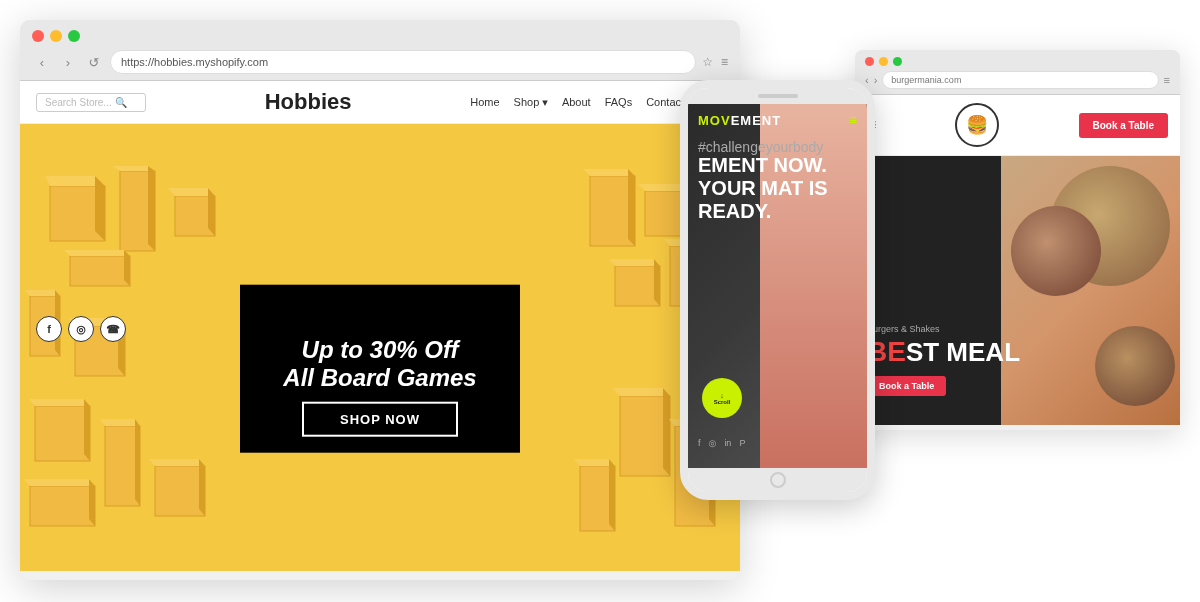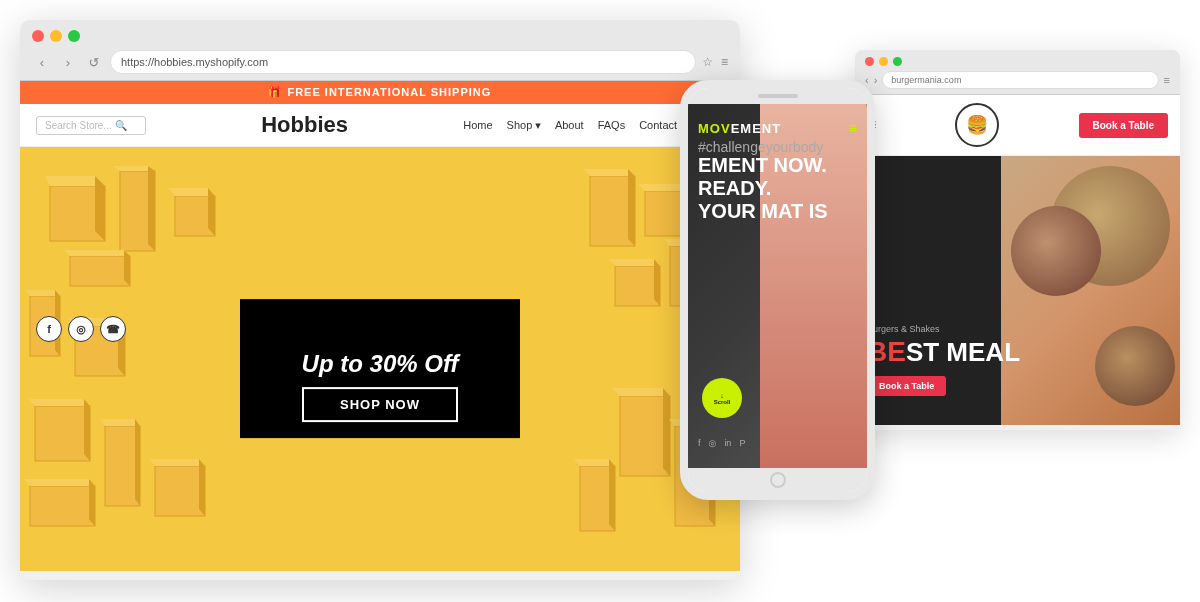--- a/index.html
+++ b/index.html
@@ -101,21 +101,21 @@
       padding: 5px;
       letter-spacing: 1px;
     }
 
     
     .site-nav {
       background: white;
       display: flex;
       align-items: center;
       padding: 8px 16px;
-      gap: 17px;
+      gap: 10px;
       border-bottom: 1px solid #eee;
     }
 
     .search-box {
       display: flex;
       align-items: center;
       border: 1px solid #ccc;
       border-radius: 3px;
       padding: 3px 8px;
       font-size: 10px;
@@ -277,21 +277,21 @@
       position: absolute;
       right: 0;
       top: 0;
       bottom: 0;
       width: 60%;
       background: linear-gradient(180deg, #e8b4a0 0%, #c97060 100%);
     }
 
     .phone-nav {
       position: absolute;
-      top: 8px;
+      top: 0;
       left: 0;
       right: 0;
       padding: 8px 10px;
       display: flex;
       justify-content: space-between;
       align-items: center;
       z-index: 5;
     }
 
     .phone-logo-text {
@@ -532,21 +532,20 @@
       <div class="browser-address-bar">https://hobbies.myshopify.com</div>
       <div class="browser-actions">
         <span>☆</span>
         <span>≡</span>
       </div>
     </div>
   </div>
 
   <div class="site-content">
 
-    <div class="shipping-banner">🎁 FREE INTERNATIONAL SHIPPING</div>
 
     <div class="site-nav">
       <div class="search-box">
         <span style="color:#bbb;font-size:10px;">Search Store...</span>
         <span style="margin-left:4px;color:#888;font-size:10px;">🔍</span>
       </div>
       <div class="site-logo">Hobbies</div>
       <div class="site-nav-links">
         <span style="font-size:11px;">Home</span>
         <span style="font-size:11px;">Shop ▾</span>
@@ -635,20 +634,21 @@
 
       <div class="social-icons">
         <div class="social-icon">f</div>
         <div class="social-icon">◎</div>
         <div class="social-icon">☎</div>
       </div>
 
       <div class="hero-text-box">
         <div class="hero-title">
           <div>Up to 30% Off</div>
+          <div>All Board Games</div>
         </div>
         <button class="shop-now-btn">SHOP NOW</button>
       </div>
     </div>
   </div>
 </div>
 
 <div class="phone-device">
   <div class="phone-notch-top">
     <div class="phone-speaker"></div>
@@ -660,22 +660,22 @@
 
       <div class="phone-nav">
         <div class="phone-logo-text"><span style="color:#c8f000;font-weight:900;font-size:13px;letter-spacing:1px;">MOV</span><span style="color:white;font-weight:900;font-size:13px;letter-spacing:1px;">EMENT</span></div>
         <div class="phone-menu-icon">≡</div>
       </div>
 
       <div class="phone-hashtag">#challengeyourbody</div>
 
       <div class="phone-hero-headline">
         <div>EMENT NOW.</div>
+        <div>YOUR MAT IS</div>
         <div>READY.</div>
-        <div>YOUR MAT IS</div>
       </div>
 
       <div class="phone-scroll-btn">
         <span>↓</span>
         <span style="font-size:6px;">Scroll</span>
       </div>
 
       <div class="phone-social-bar">
         <span class="phone-social-icon">f</span>
         <span class="phone-social-icon">◎</span>

